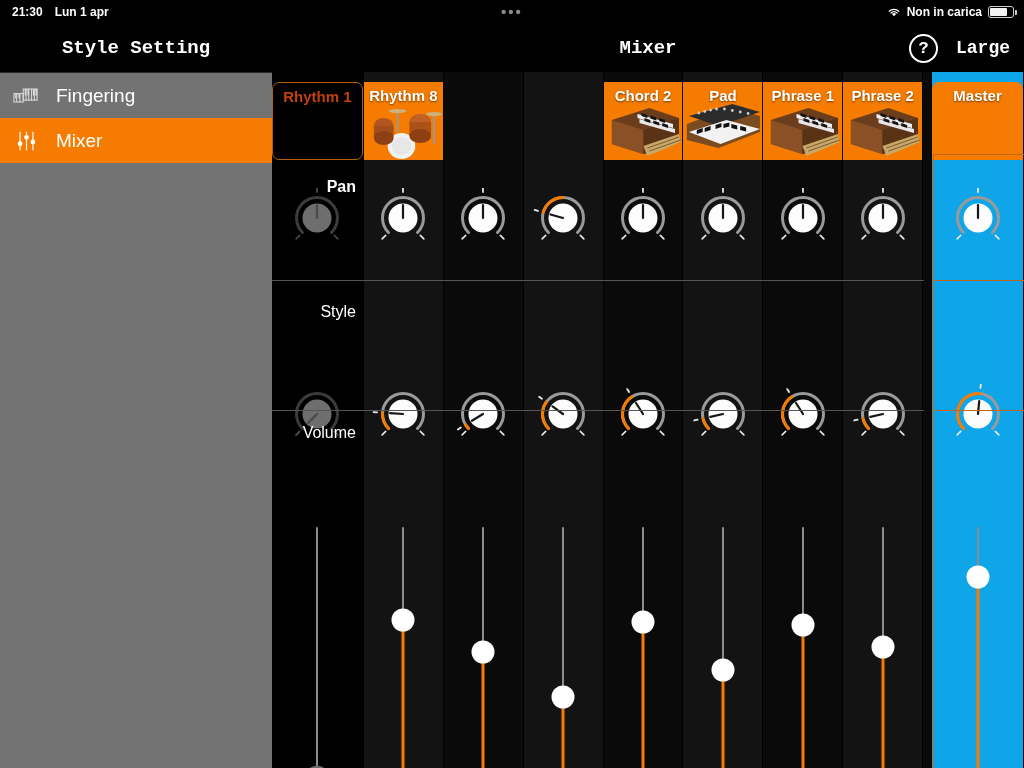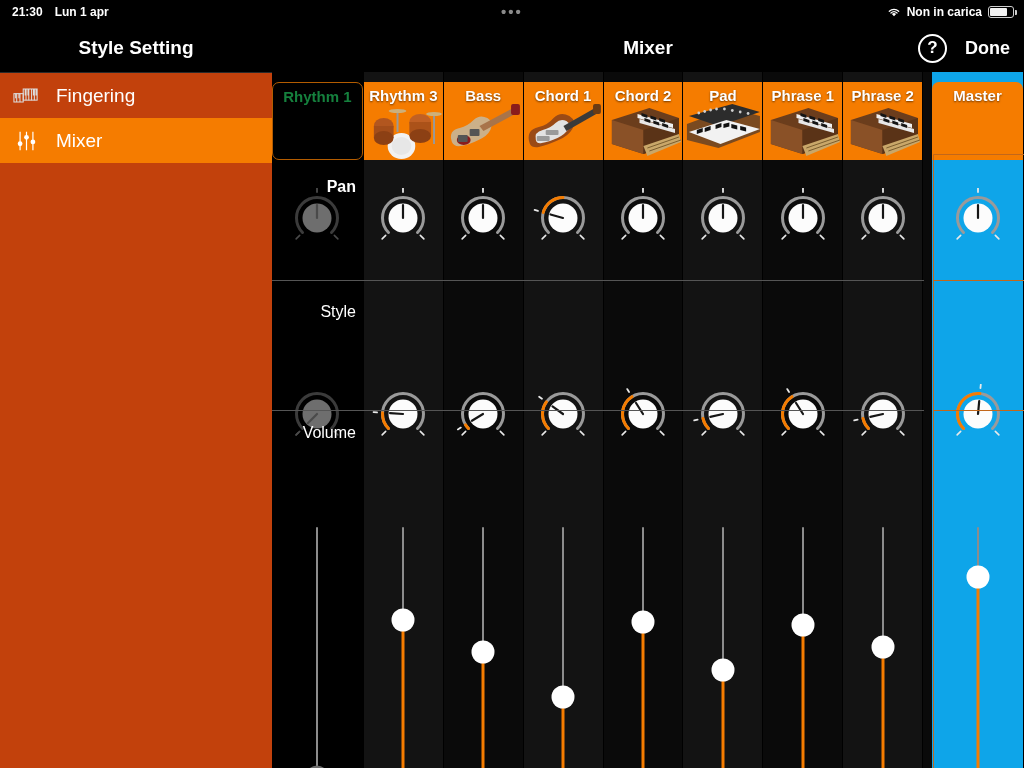--- a/index.html
+++ b/index.html
@@ -19,21 +19,21 @@
   }
   .sb-left { display: flex; align-items: center; gap: 12px; padding-left: 12px; }
   .sb-center { position: absolute; left: 0; right: 0; text-align: center; color: #8a8a8a; font-size: 15px; letter-spacing: 2px; line-height: 8px; }
   .sb-right { position: absolute; right: 10px; display: flex; align-items: center; gap: 6px; }
   .wifi-ico { display: inline-block; width: 14px; height: 11px; position: relative; }
   .batt { display: inline-block; width: 26px; height: 12px; border: 1px solid #cfcfcf; border-radius: 3px; position: relative; }
   .batt::after { content: ""; position: absolute; right: -4px; top: 3px; width: 2px; height: 5px; background: #cfcfcf; border-radius: 0 1px 1px 0; }
   .batt-fill { position: absolute; left: 1px; top: 1px; bottom: 1px; width: 70%; background: #f2f2f2; border-radius: 1px; }
 
   
-  .navbar { position: absolute; left: 0; top: 24px; width: 1024px; height: 48px; background: #000; }
+  .navbar { position: absolute; left: 0; top: 24px; width: 1024px; height: 48px; background: #000; font-family: Liberation Mono, monospace; }
   .nav-left-title {
     position: absolute; left: 0; top: 0; width: 272px; height: 48px;
     display: flex; align-items: center; justify-content: center;
     color: #fff; font-size: 19px; font-weight: bold;
   }
   .nav-title {
     position: absolute; left: 272px; right: 0; top: 0; height: 48px;
     display: flex; align-items: center; justify-content: center;
     color: #fff; font-size: 19px; font-weight: bold;
   }
@@ -41,21 +41,21 @@
   .help-btn {
     width: 29px; height: 29px; border-radius: 50%; border: 2px solid #fff;
     color: #fff; font-size: 17px; font-weight: bold;
     display: flex; align-items: center; justify-content: center; cursor: pointer;
   }
   .done-btn { color: #fff; font-size: 18px; font-weight: bold; cursor: pointer; }
 
   
   .sidebar {
     position: absolute; left: 0; top: 72px; width: 272px; height: 696px;
-    background: #c2410c; border-top: 1px solid #2a2a2a;
+    background: #737373; border-top: 1px solid #2a2a2a;
   }
   .side-item {
     height: 45px; display: flex; align-items: center; gap: 16px; padding-left: 12px;
     color: #fff; font-size: 19px; cursor: pointer;
   }
   .side-item.sel { background: #f57c00; }
   .side-ico { width: 28px; height: 24px; display: flex; align-items: center; justify-content: center; }
 
   
   .mixer { position: absolute; left: 272px; top: 72px; width: 752px; height: 696px; background: #0a0a0a; }
@@ -80,21 +80,21 @@
     display: flex; align-items: flex-start; justify-content: center;
     cursor: pointer;
   }
   .strip.first .hdr { background: #000; border: 1px solid #b35c00; border-radius: 7px; }
   .strip.master .hdr { background: #f57c00; border-radius: 7px 7px 0 0; }
   .hdr-name {
     position: relative; z-index: 3; color: #fff; font-size: 15px; font-weight: bold;
     padding-top: 5px; text-shadow: 0 1px 2px rgba(0,0,0,.55);
     white-space: nowrap;
   }
-  .strip.first .hdr-name { color: #15803d; text-shadow: none; text-align: right; }
+  .strip.first .hdr-name { color: #c2410c; text-shadow: none; text-align: right; }
   .thumb { position: absolute; left: 0; bottom: 0; width: 100%; height: 58px; z-index: 1; }
 
   
   .pan-area { position: absolute; left: 0; top: 88px; right: 0; height: 120px; }
   .rev-area { position: absolute; left: 0; top: 209px; right: 0; height: 201px; }
   .vol-area { position: absolute; left: 0; top: 410px; right: 0; bottom: 0; }
 
   .hline { position: absolute; height: 1px; background: #555; }
 
   .knobwrap { position: absolute; left: 50%; transform: translateX(-50%); width: 62px; height: 62px; cursor: pointer; }
@@ -149,21 +149,21 @@
           <i class="batt-fill"></i>
         </span>
     </div>
   </div>
 
   <div class="navbar">
     <div class="nav-left-title">Style Setting</div>
     <div class="nav-title">Mixer</div>
     <div class="nav-right">
       <div class="help-btn">?</div>
-      <div class="done-btn">Done</div>
+      <div class="done-btn">Large</div>
     </div>
   </div>
 
   <div class="sidebar">
     <div class="side-item">
       <span class="side-ico">
         <svg viewBox="0 0 28 20" width="26" height="19">
           <g stroke="#ddd" stroke-width="1.1" fill="none">
             <rect x="1" y="8" width="10" height="9"></rect>
             <path d="M4 8v9M7.5 8v9"></path>
@@ -249,21 +249,21 @@
       <ellipse cx="20" cy="36" rx="10" ry="7" fill="#8c4014"></ellipse>
       <ellipse cx="57" cy="20" rx="11" ry="8" fill="#c06024"></ellipse>
                 <rect x="46" y="20" width="22" height="14" fill="#ab5219"></rect>
       <ellipse cx="57" cy="34" rx="11" ry="7" fill="#8c4014"></ellipse>
       <rect x="33" y="8" width="2" height="22" fill="#999"></rect>
                 <ellipse cx="34" cy="9" rx="9" ry="2" fill="#cdb07a"></ellipse>
       <rect x="70" y="12" width="2" height="30" fill="#999"></rect>
                 <ellipse cx="71" cy="12" rx="8" ry="2" fill="#cdb07a"></ellipse>
     </g>
             </svg>
-            <span class="hdr-name">Rhythm 3</span>
+            <span class="hdr-name">Rhythm 8</span>
           </div>
           <div class="pan-area">
             <div class="knobwrap" style="top: 28px;">
               <svg class="knob-svg" viewBox="0 0 62 62">
     <path d="M16.50 44.50 A20.5 20.5 0 1 1 45.50 44.50" stroke="#9a9a9a" stroke-width="3" fill="none" stroke-linecap="round"></path>
 
     <circle cx="31" cy="30" r="14.5" fill="#fcfcfc"></circle>
     <line x1="31" y1="30" x2="31.00" y2="17.00" stroke="#161616" stroke-width="2.2" stroke-linecap="round"></line>
     <line x1="31.00" y1="4.00" x2="31.00" y2="0.50" stroke="#e9e9e9" stroke-width="1.8" stroke-linecap="round"></line>
     <line x1="13.68" y1="47.32" x2="10.14" y2="50.86" stroke="#e9e9e9" stroke-width="1.6" stroke-linecap="round"></line>
@@ -286,33 +286,20 @@
           </div>
           <div class="vol-area">
             <div class="slider" style="top: 45px; height: 250px;">
               <div class="track-line" style="top:0;height:250px;"></div>
               <div class="fill-line" style="top:92.5px;height:157.5px;"></div>
               <div class="thumbdot" style="top:92.5px;"></div>
             </div>
           </div>
         </div>
         <div class="strip">
-          <div class="hdr">
-            <svg class="thumb" viewBox="0 0 80 58" preserveAspectRatio="none">
-              <g>
-      <path d="M8 40 q-4 -12 8 -14 q8 -2 14 -8 q6 -6 14 -2 q7 4 3 12 q-3 6 -12 10 q-10 5 -18 6 q-7 1 -9 -4z" fill="#cbb089"></path>
-      <path d="M36 24 L70 6 L74 11 L40 29 Z" fill="#a8744a"></path>
-      <rect x="68" y="2" width="9" height="11" rx="2" fill="#8a1c1c"></rect>
-      <ellipse cx="20" cy="38" rx="7" ry="5" fill="#8a1c1c"></ellipse>
-      <rect x="26" y="27" width="10" height="7" rx="1" fill="#555"></rect>
-      <rect x="14" y="33" width="10" height="7" rx="1" fill="#555"></rect>
-    </g>
-            </svg>
-            <span class="hdr-name">Bass</span>
-          </div>
           <div class="pan-area">
             <div class="knobwrap" style="top: 28px;">
               <svg class="knob-svg" viewBox="0 0 62 62">
     <path d="M16.50 44.50 A20.5 20.5 0 1 1 45.50 44.50" stroke="#9a9a9a" stroke-width="3" fill="none" stroke-linecap="round"></path>
 
     <circle cx="31" cy="30" r="14.5" fill="#fcfcfc"></circle>
     <line x1="31" y1="30" x2="31.00" y2="17.00" stroke="#161616" stroke-width="2.2" stroke-linecap="round"></line>
     <line x1="31.00" y1="4.00" x2="31.00" y2="0.50" stroke="#e9e9e9" stroke-width="1.8" stroke-linecap="round"></line>
     <line x1="13.68" y1="47.32" x2="10.14" y2="50.86" stroke="#e9e9e9" stroke-width="1.6" stroke-linecap="round"></line>
     <line x1="48.32" y1="47.32" x2="51.86" y2="50.86" stroke="#e9e9e9" stroke-width="1.6" stroke-linecap="round"></line>
@@ -334,33 +321,20 @@
           </div>
           <div class="vol-area">
             <div class="slider" style="top: 45px; height: 250px;">
               <div class="track-line" style="top:0;height:250px;"></div>
               <div class="fill-line" style="top:125px;height:125.0px;"></div>
               <div class="thumbdot" style="top:125px;"></div>
             </div>
           </div>
         </div>
         <div class="strip alt">
-          <div class="hdr">
-            <svg class="thumb" viewBox="0 0 80 58" preserveAspectRatio="none">
-              <g>
-      <path d="M6 42 q-5 -14 9 -17 q9 -2 15 -9 q7 -7 16 -2 q8 5 3 13 q-4 7 -14 11 q-11 5 -20 7 q-7 1 -9 -3z" fill="#9a4a16"></path>
-      <path d="M12 38 q-2 -8 7 -10 q8 -2 13 -7 q5 -5 11 -2 q5 3 2 8 q-3 5 -11 9 q-9 4 -16 5 q-5 1 -6 -3z" fill="#e2e2e2"></path>
-      <path d="M40 24 L72 6 L75 11 L43 29 Z" fill="#3a3a3a"></path>
-      <rect x="70" y="2" width="8" height="10" rx="2" fill="#6b3b14"></rect>
-      <rect x="22" y="28" width="13" height="5" rx="1" fill="#9a9a9a"></rect>
-      <rect x="13" y="34" width="13" height="5" rx="1" fill="#9a9a9a"></rect>
-    </g>
-            </svg>
-            <span class="hdr-name">Chord 1</span>
-          </div>
           <div class="pan-area">
             <div class="knobwrap" style="top: 28px;">
               <svg class="knob-svg" viewBox="0 0 62 62">
     <path d="M16.50 44.50 A20.5 20.5 0 1 1 45.50 44.50" stroke="#9a9a9a" stroke-width="3" fill="none" stroke-linecap="round"></path>
     <path d="M31.00 9.50 A20.5 20.5 0 0 0 11.27 24.44" stroke="#f57c00" stroke-width="3" fill="none" stroke-linecap="round"></path>
     <circle cx="31" cy="30" r="14.5" fill="#fcfcfc"></circle>
     <line x1="31" y1="30" x2="18.49" y2="26.47" stroke="#161616" stroke-width="2.2" stroke-linecap="round"></line>
     <line x1="5.98" y1="22.94" x2="2.61" y2="21.99" stroke="#e9e9e9" stroke-width="1.8" stroke-linecap="round"></line>
     <line x1="13.68" y1="47.32" x2="10.14" y2="50.86" stroke="#e9e9e9" stroke-width="1.6" stroke-linecap="round"></line>
     <line x1="48.32" y1="47.32" x2="51.86" y2="50.86" stroke="#e9e9e9" stroke-width="1.6" stroke-linecap="round"></line>

